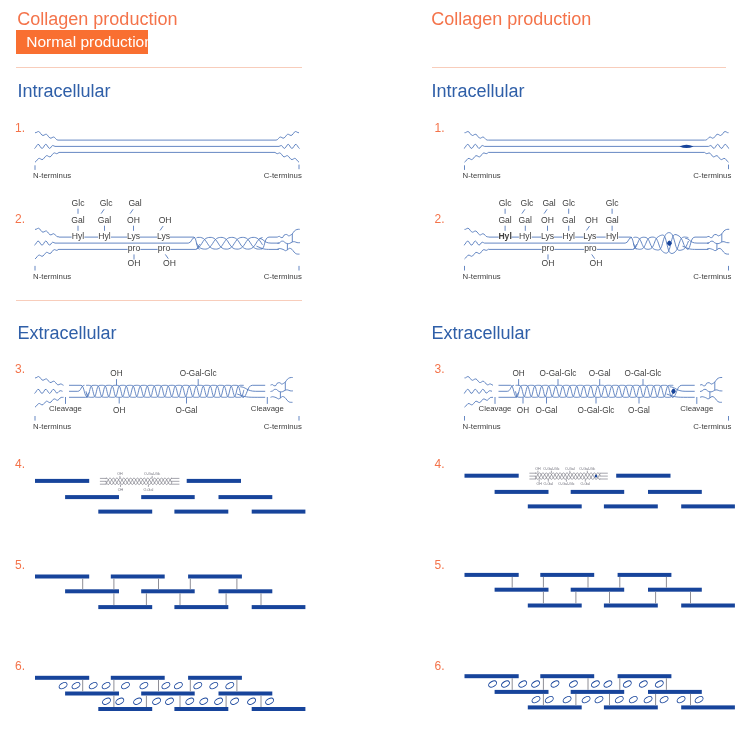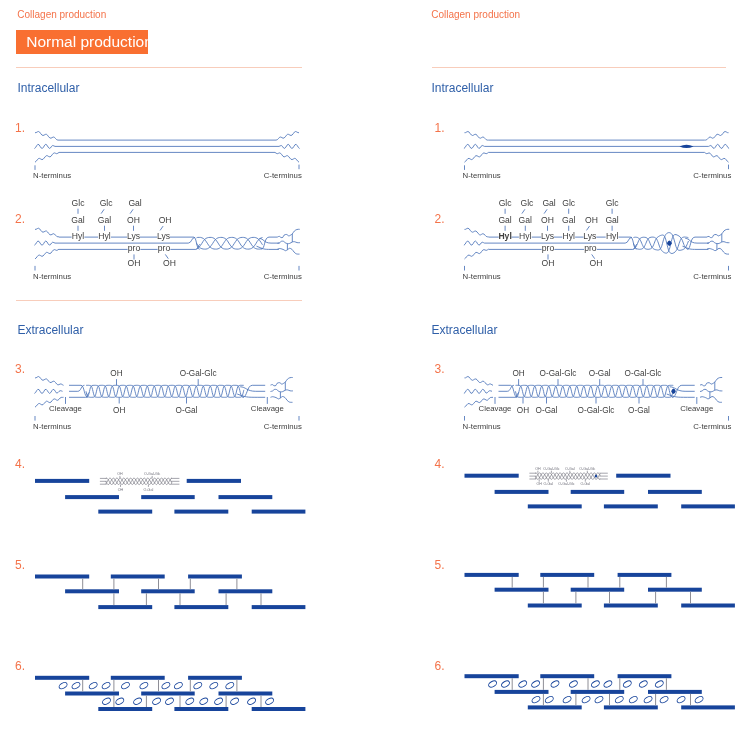--- a/index.html
+++ b/index.html
@@ -1,22 +1,22 @@
 <!DOCTYPE html>
 <html><head>
 <meta charset="utf-8">
 <style>
 html,body{margin:0;padding:0;background:#fff;}
 body{width:743px;height:742px;font-family:"Liberation Sans",sans-serif;}
 .page{position:relative;width:743px;height:742px;overflow:hidden;background:#fff;}
-.kicker{position:absolute;font-size:10px;color:#f4734a;white-space:nowrap;line-height:1;}
+.kicker{position:absolute;font-size:18px;color:#f4734a;white-space:nowrap;line-height:1;}
 .badge{position:absolute;background:#f96f31;color:#fff;white-space:nowrap;
        display:flex;align-items:center;line-height:1;}
 .rule{position:absolute;height:1px;background:#f8cdbb;}
-.sec{position:absolute;font-size:12px;color:#2f5fa8;white-space:nowrap;line-height:1;}
+.sec{position:absolute;font-size:18px;color:#2f5fa8;white-space:nowrap;line-height:1;}
 .num{position:absolute;font-size:12px;color:#f4734a;line-height:1;}
 svg.layer{position:absolute;left:0;top:0;width:743px;height:742px;}
 text{font-family:"Liberation Sans",sans-serif;}
 </style>
 </head>
 <body>
 
 <div class="page">
 <div class="kicker" style="left:17.3px;top:10.4px">Collagen production</div>
 <div class="badge" style="left:16.4px;top:30px;width:131.6px;height:24px;font-size:15.50px;padding-left:9.8px;box-sizing:border-box">Normal production</div>

